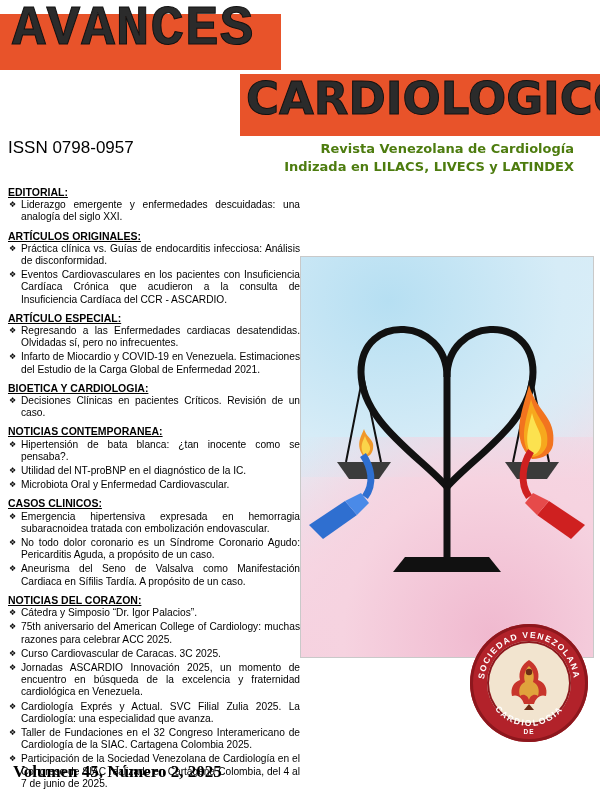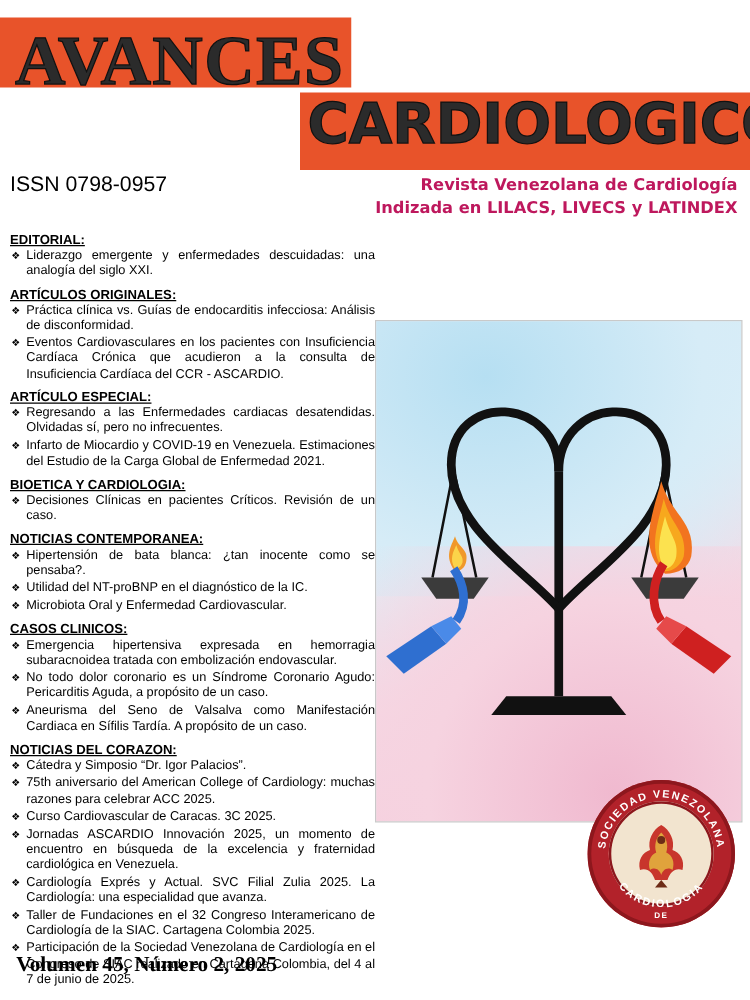--- a/index.html
+++ b/index.html
@@ -33,28 +33,28 @@
     position: absolute;
     left: 240px;
     top: 74px;
     width: 360px;
     height: 62px;
     background: #e8532a;
   }
   .title-avances {
     position: absolute;
     left: 12px;
-    top: 20px;
+    top: 0;
     font-size: 56px;
     font-weight: bold;
     letter-spacing: 1px;
     color: #2b2b2b;
     -webkit-text-stroke: 1px #111;
     line-height: 58px;
-    font-family: Liberation Serif, serif;
+    font-family: Liberation Mono, monospace;
     white-space: nowrap;
   }
   .title-cardiologicos {
     position: absolute;
     left: 246px;
     top: 74px;
     font-size: 45px;
     font-weight: bold;
     letter-spacing: 0px;
     color: #2b2b2b;
@@ -66,27 +66,27 @@
   .issn-block {
     position: absolute;
     left: 8px;
     top: 140px;
     font-size: 17px;
     line-height: 15px;
     color: #000;
   }
   .subtitle-block {
     position: absolute;
-    right: 10px;
+    right: 26px;
     top: 140px;
     text-align: right;
     font-size: 13px;
     font-weight: bold;
     line-height: 18px;
-    color: #be185d;
+    color: #4d7c0f;
     font-family: "DejaVu Sans", sans-serif;
   }
 
   
   .content {
     position: relative;
     padding: 0 8px;
   }
   .toc {
     width: 292px;

